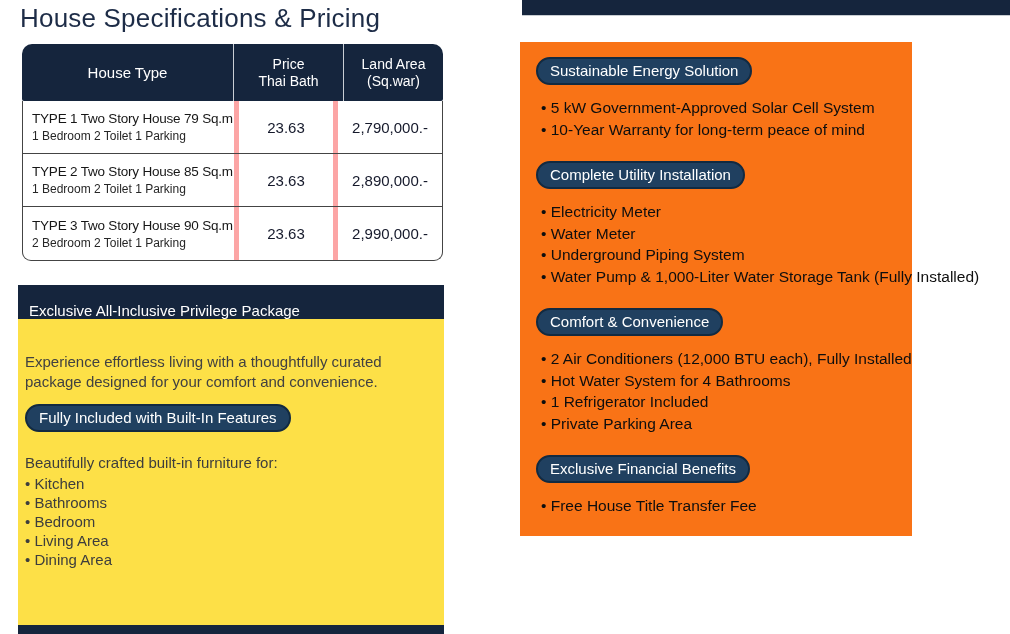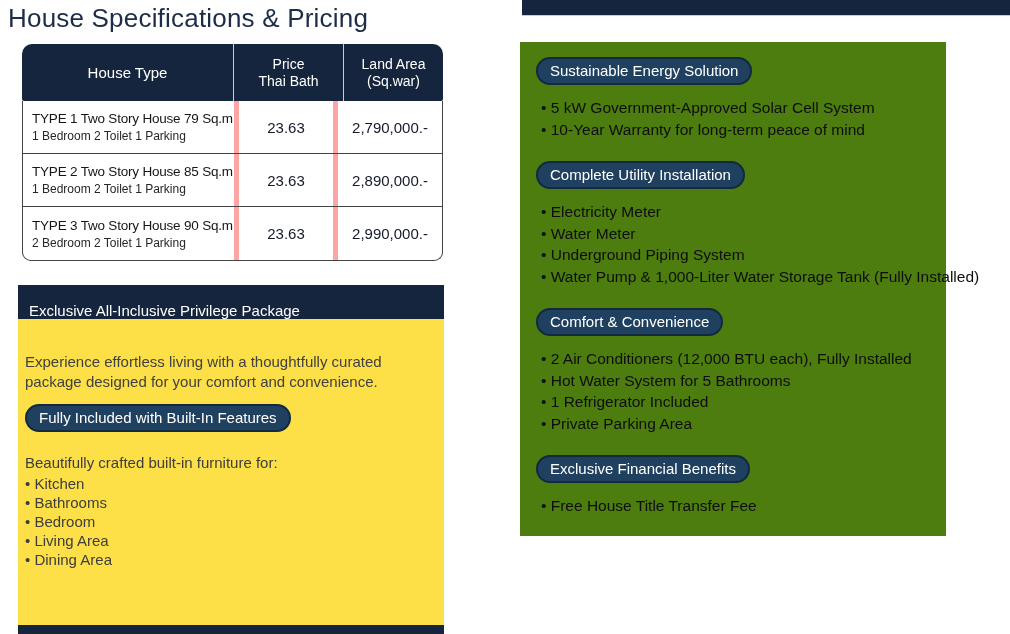--- a/index.html
+++ b/index.html
@@ -6,21 +6,21 @@
   html,body { width:1010px; height:634px; }
   body {
     position:relative;
     background:#ffffff;
     font-family:"Liberation Sans", sans-serif;
     overflow:hidden;
   }
 
   
   .page-title {
-    position:absolute; left:8px; top:3px;
+    position:absolute; left:20px; top:3px;
     font-size:26px; color:#1d2c47; letter-spacing:0.2px;
     font-weight:500;
   }
 
   
   .ptable { position:absolute; left:22px; top:44px; width:421px; }
   .ptable .thead {
     display:flex; background:#15253d; color:#ffffff;
     border-radius:10px 10px 2px 2px; height:57px;
     text-align:center; align-items:stretch;
@@ -86,22 +86,22 @@
     position:absolute; left:522px; top:0; width:488px; height:16px;
     background:#15253d; border-bottom:1px solid #c8cdd2;
   }
   .accent-bottom {
     position:absolute; left:18px; top:625px; width:426px; height:9px;
     background:#15253d;
   }
 
   
   .features-panel {
-    position:absolute; left:520px; top:42px; width:426px; height:494px;
-    background:#4d7c0f; padding:15px 16px 0 16px;
+    position:absolute; left:520px; top:42px; width:392px; height:494px;
+    background:#f97316; padding:15px 16px 0 16px;
   }
   .fsection .pill { margin-bottom:12px; }
   .flist {
     list-style:none; margin:0 12px 21px 5px;
     font-size:15.5px; line-height:21.5px; color:#0e0e0e;
   }
 </style>
 </head>
 <body>
 
@@ -185,21 +185,21 @@
       <li>Water Meter</li>
       <li>Underground Piping System</li>
       <li>Water Pump &amp; 1,000-Liter Water Storage Tank (Fully Installed)</li>
     </ul>
   </div>
 
   <div class="fsection">
     <div class="pill">Comfort &amp; Convenience</div>
     <ul class="blist flist">
       <li>2 Air Conditioners (12,000 BTU each), Fully Installed</li>
-      <li>Hot Water System for 5 Bathrooms</li>
+      <li>Hot Water System for 4 Bathrooms</li>
       <li>1 Refrigerator Included</li>
       <li>Private Parking Area</li>
     </ul>
   </div>
 
   <div class="fsection">
     <div class="pill">Exclusive Financial Benefits</div>
     <ul class="blist flist">
       <li>Free House Title Transfer Fee</li>
     </ul>

